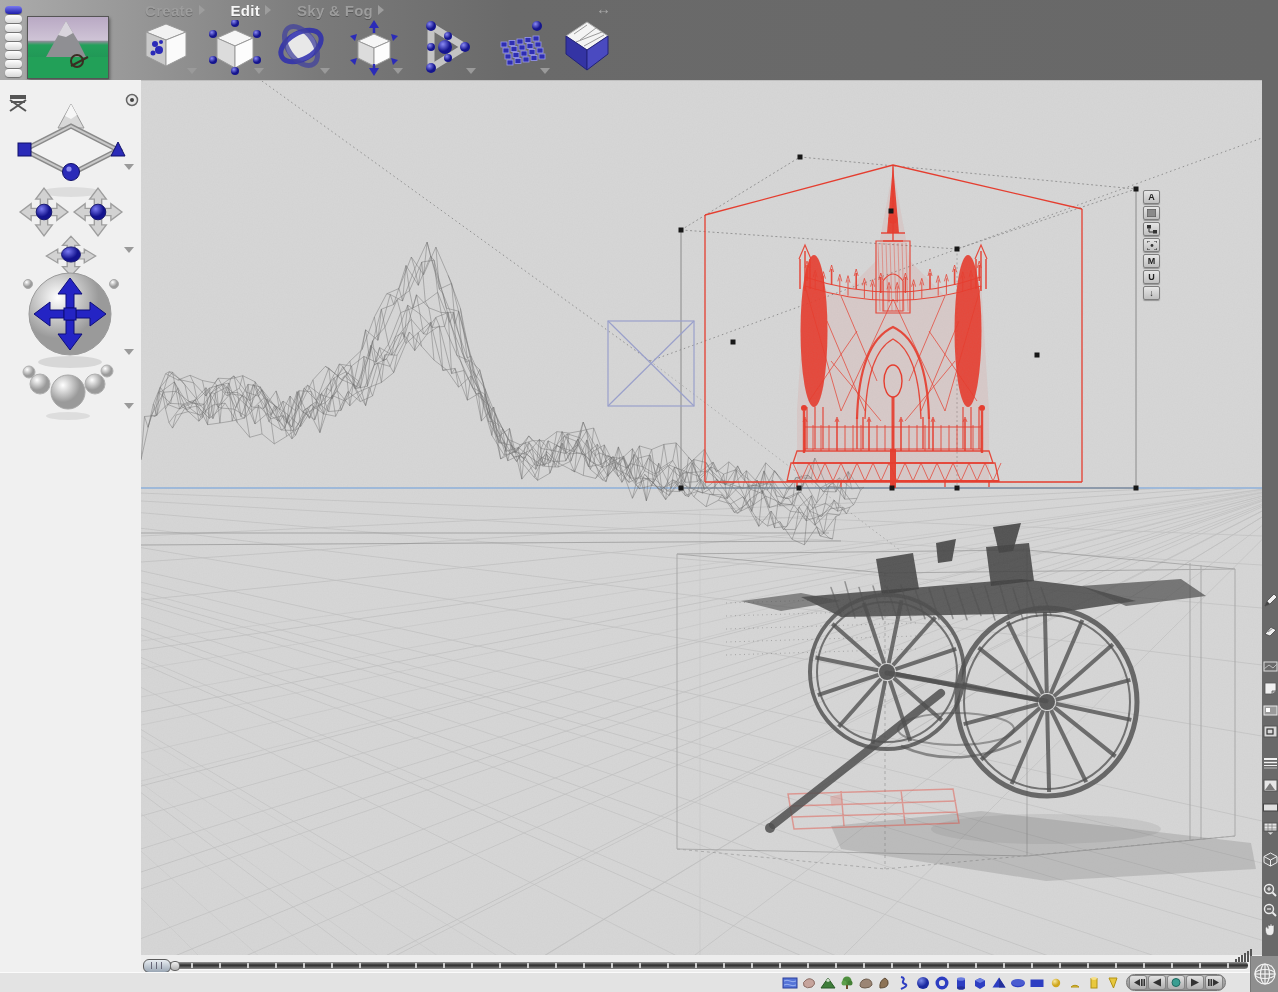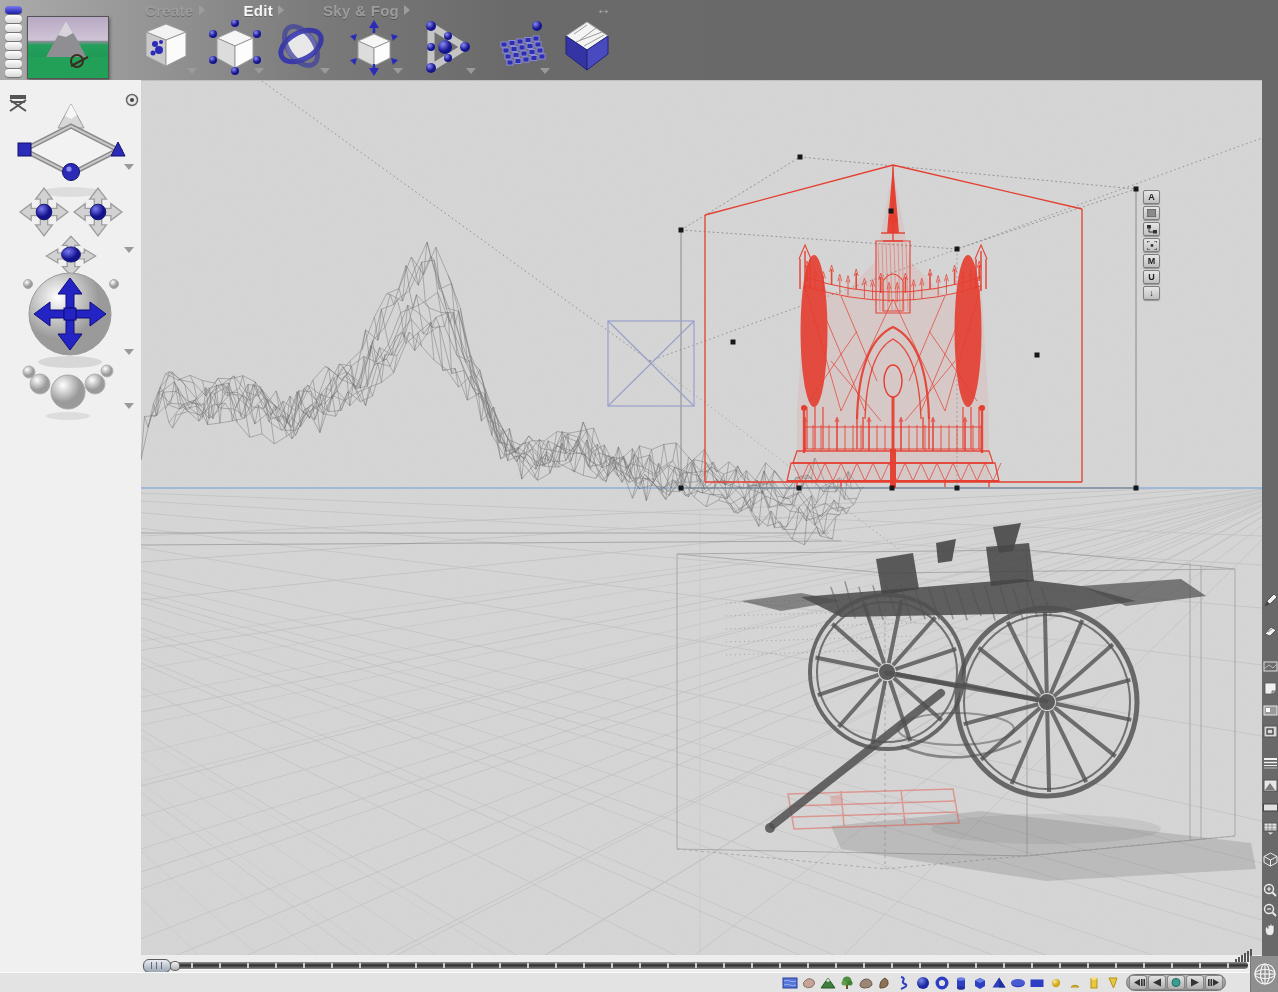--- a/index.html
+++ b/index.html
@@ -13,21 +13,21 @@
     background:linear-gradient(90deg,#ababab 0%,#989898 10%,#7a7a7a 25%,#6a6a6a 40%,#686868 100%);}
   .pill{position:absolute;left:5px;width:17px;height:8px;border-radius:4px;
     background:linear-gradient(#ffffff,#d8d8d8);box-shadow:0 1px 1px rgba(0,0,0,.35);}
   .pill.active{background:linear-gradient(#7a7af0,#1d1daa);}
   #nano-thumb{left:27px;top:16px;width:80px;height:61px;border:1px solid #555;
     background:linear-gradient(#b9a9c4 0%,#cfc4d6 38%,#8a8f96 40%,#23a05b 46%,#1d8b4e 100%);
     box-shadow:1px 2px 3px rgba(0,0,0,.4);}
   .caret{width:0;height:0;border-left:6px solid transparent;border-right:6px solid transparent;
     border-top:7px solid #9a9a9a;position:absolute;}
   .caret.small{border-left-width:5px;border-right-width:5px;border-top-width:6px;}
-  #menus{left:145px;top:1px;height:18px;display:flex;gap:39px;align-items:center;}
+  #menus{left:145px;top:1px;height:18px;display:flex;gap:26px;align-items:center;}
   .menu{font-size:15px;font-weight:bold;color:#9d9d9d;letter-spacing:.3px;cursor:default;
     text-shadow:0 1px 0 rgba(0,0,0,.25);display:flex;align-items:center;gap:5px;}
   .menu.active{color:#f6f6f6;text-align:right;}
   .menu-arrow{width:0;height:0;border-top:5px solid transparent;border-bottom:5px solid transparent;
     border-left:6px solid #9d9d9d;display:inline-block;}
   .tool{position:absolute;top:20px;width:56px;height:56px;}
   .tool svg{position:absolute;left:0;top:0;}
   #resize-arrow{left:596px;top:0px;color:#a8a8a8;font-size:15px;font-weight:bold;}
 
   

